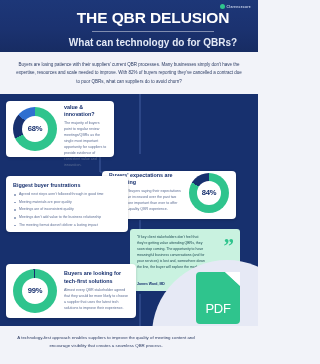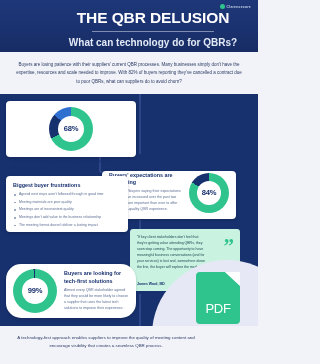--- a/index.html
+++ b/index.html
@@ -109,30 +109,30 @@
     line-height: 1.35;
     margin-bottom: 3px;
   }
   .card-p {
     font-size: 3.6px;
     line-height: 1.65;
     color: #5d6e94;
   }
 
   
-  .card-1 { left: 6px; top: 7px; width: 130px; height: 56px; flex-direction: column; }
+  .card-1 { left: 6px; top: 7px; width: 108px; height: 56px; }
   
   .card-2 { left: 102px; top: 77px; width: 134px; height: 48px; align-items: flex-end; }
   
   .card-3 {
     left: 6px; top: 82px; width: 122px; height: 56px;
     display: block; padding: 6px 7px;
   }
   
-  .card-4 { left: 6px; top: 170px; width: 130px; height: 54px; border-radius: 15px; }
+  .card-4 { left: 6px; top: 170px; width: 130px; height: 54px; }
 
   
   .donut {
     position: relative;
     flex: none;
     border-radius: 50%;
   }
   .donut-hole {
     position: absolute;
     border-radius: 50%;

